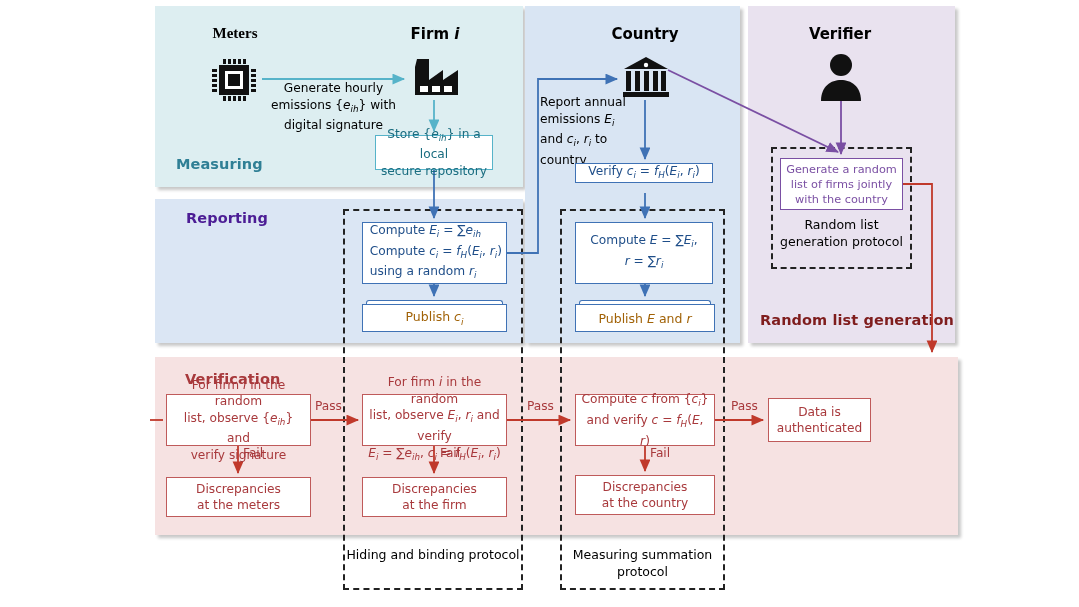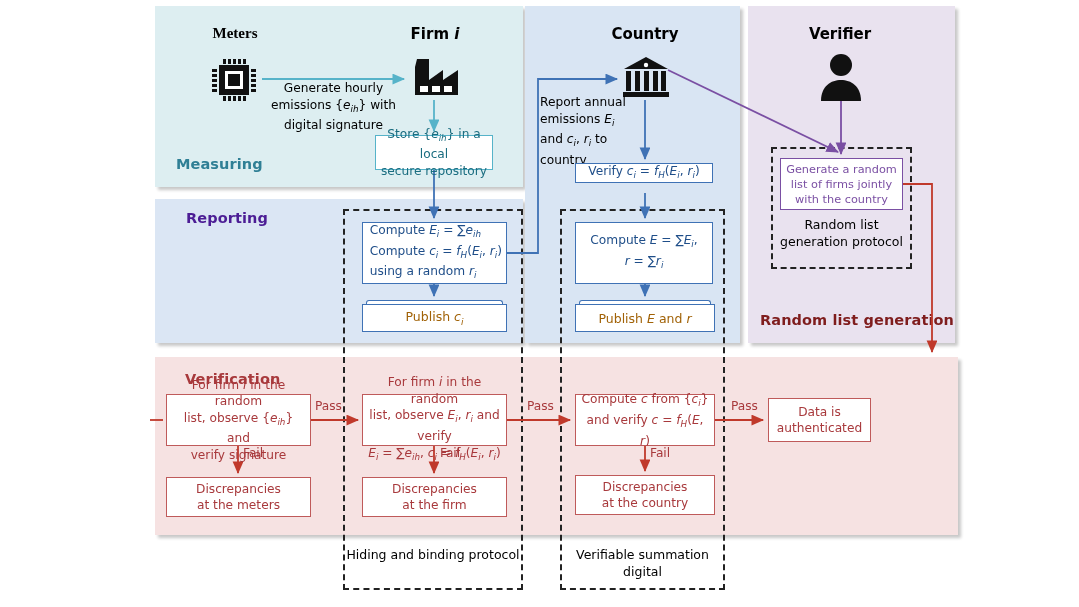--- a/index.html
+++ b/index.html
@@ -188,21 +188,21 @@
       <circle cx="22" cy="12" r="11" fill="#111"></circle>
       <path fill="#111" d="M2 48 C2 33 12 27 22 27 C32 27 42 33 42 48 Z"></path>
     </svg>
   </div>
 
   <div class="dashed d-hiding"></div>
   <div class="dashed d-vsum"></div>
   <div class="dashed d-randlist"></div>
 
   <div class="proto-label pl-hiding">Hiding and binding protocol</div>
-  <div class="proto-label pl-vsum">Verifiable summation digital</div>
+  <div class="proto-label pl-vsum">Measuring summation protocol</div>
   <div class="proto-label pl-rand">Random list generation protocol</div>
 
   <svg id="arrows">
     <defs>
       <marker id="ac" markerWidth="8" markerHeight="8" refX="6.4" refY="3" orient="auto">
         <path d="M0,0 L7,3 L0,6 z" fill="#56b3c9"></path>
         </marker>
       <marker id="ab" markerWidth="8" markerHeight="8" refX="6.4" refY="3" orient="auto">
         <path d="M0,0 L7,3 L0,6 z" fill="#3f72b5"></path>
         </marker>

